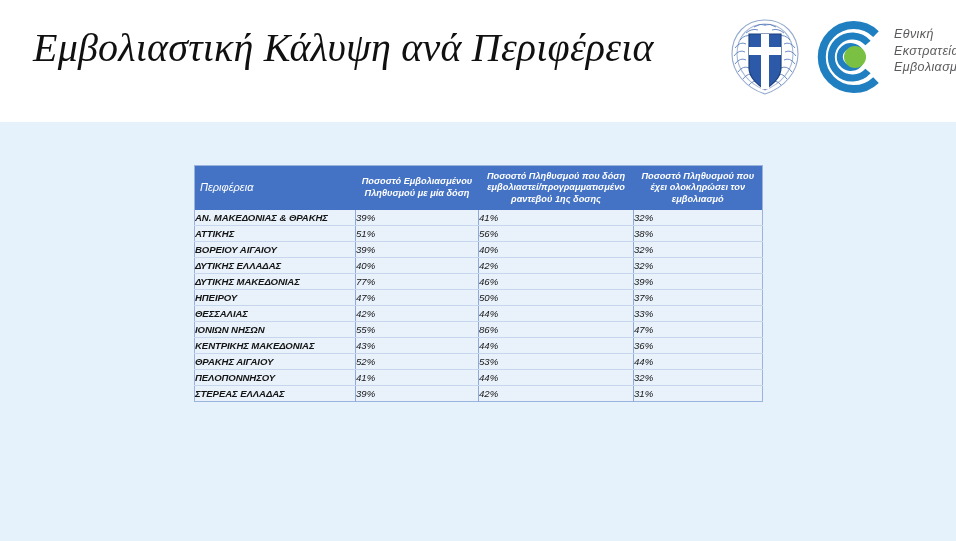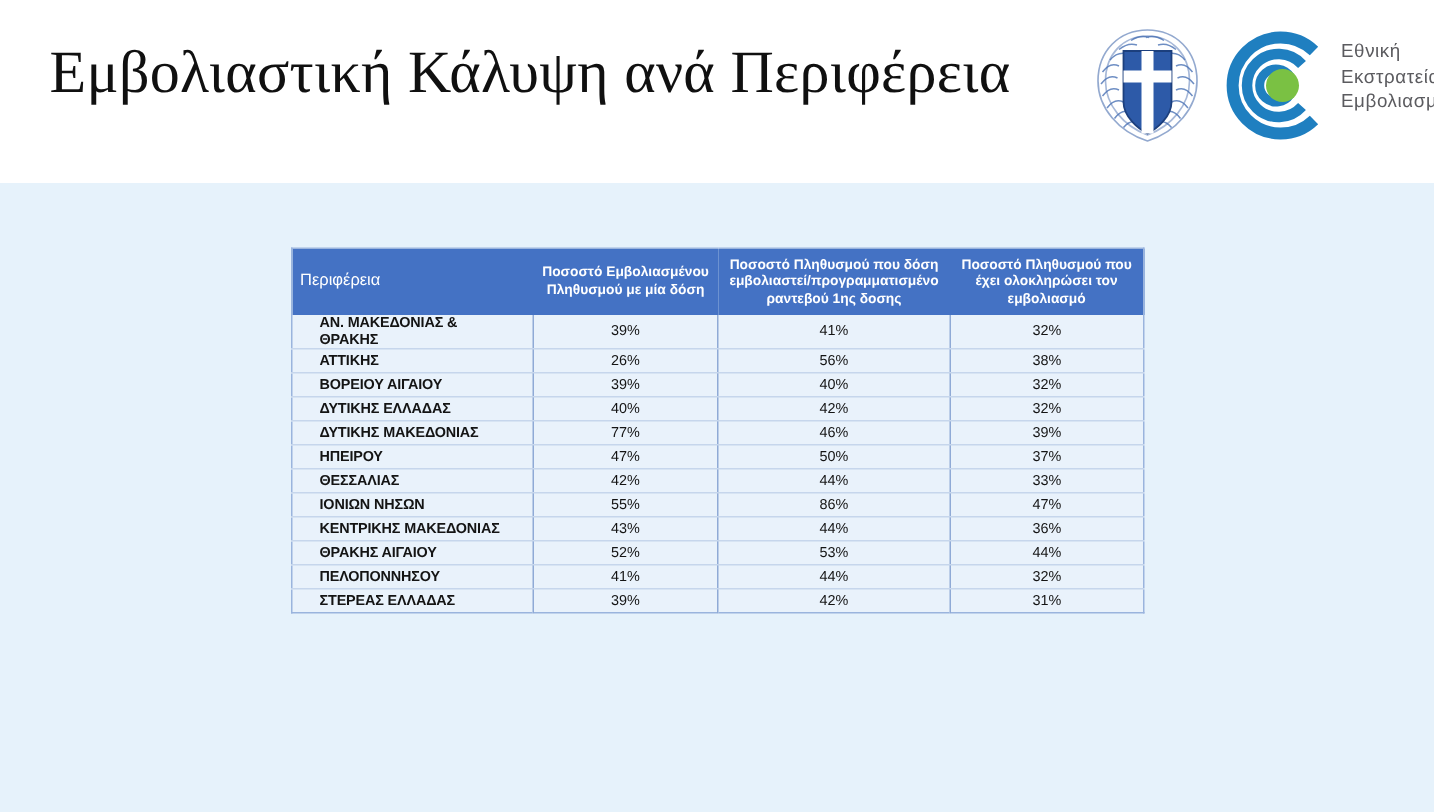--- a/index.html
+++ b/index.html
@@ -11,20 +11,21 @@
     height: 541px;
     overflow: hidden;
     background: #e6f2fb;
     font-family: "Liberation Sans", sans-serif;
   }
   .slide {
     position: relative;
     width: 956px;
     height: 437px;
     background: #e6f2fb;
+    font-style: italic;
   }
   .header-band {
     position: absolute;
     left: 0;
     top: 0;
     width: 956px;
     height: 122px;
     background: #ffffff;
   }
   .title {
@@ -106,35 +107,35 @@
     font-size: 11px;
   }
   table.cov thead th.h-num {
     text-align: center;
     vertical-align: middle;
   }
   table.cov tbody td {
     font-size: 9.6px;
     color: #141414;
     height: 16px;
-    padding: 0 18px;
+    padding: 0 0;
     box-sizing: border-box;
     border-right: 1px solid #8faad6;
     border-bottom: 1px solid #c6d6ec;
     background: #e9f2fb;
   }
   table.cov tbody tr td:last-child { border-right: none; }
   table.cov tbody tr:last-child td { border-bottom: none; }
   table.cov tbody td.region {
     text-align: left;
     font-weight: bold;
     letter-spacing: -0.1px;
   }
   table.cov tbody td.num {
-    text-align: center;
+    text-align: left;
     font-weight: normal;
   }
 </style>
 </head>
 <body>
 
 <div class="slide">
 
   <div class="header-band"></div>
 
@@ -203,21 +204,21 @@
       </thead>
       <tbody id="cov-body">
           <tr>
             <td class="region">ΑΝ. ΜΑΚΕΔΟΝΙΑΣ &amp; ΘΡΑΚΗΣ</td>
             <td class="num">39%</td>
             <td class="num">41%</td>
             <td class="num">32%</td>
           </tr>
           <tr>
             <td class="region">ΑΤΤΙΚΗΣ</td>
-            <td class="num">26%</td>
+            <td class="num">51%</td>
             <td class="num">56%</td>
             <td class="num">38%</td>
           </tr>
           <tr>
             <td class="region">ΒΟΡΕΙΟΥ ΑΙΓΑΙΟΥ</td>
             <td class="num">39%</td>
             <td class="num">40%</td>
             <td class="num">32%</td>
           </tr>
           <tr>

